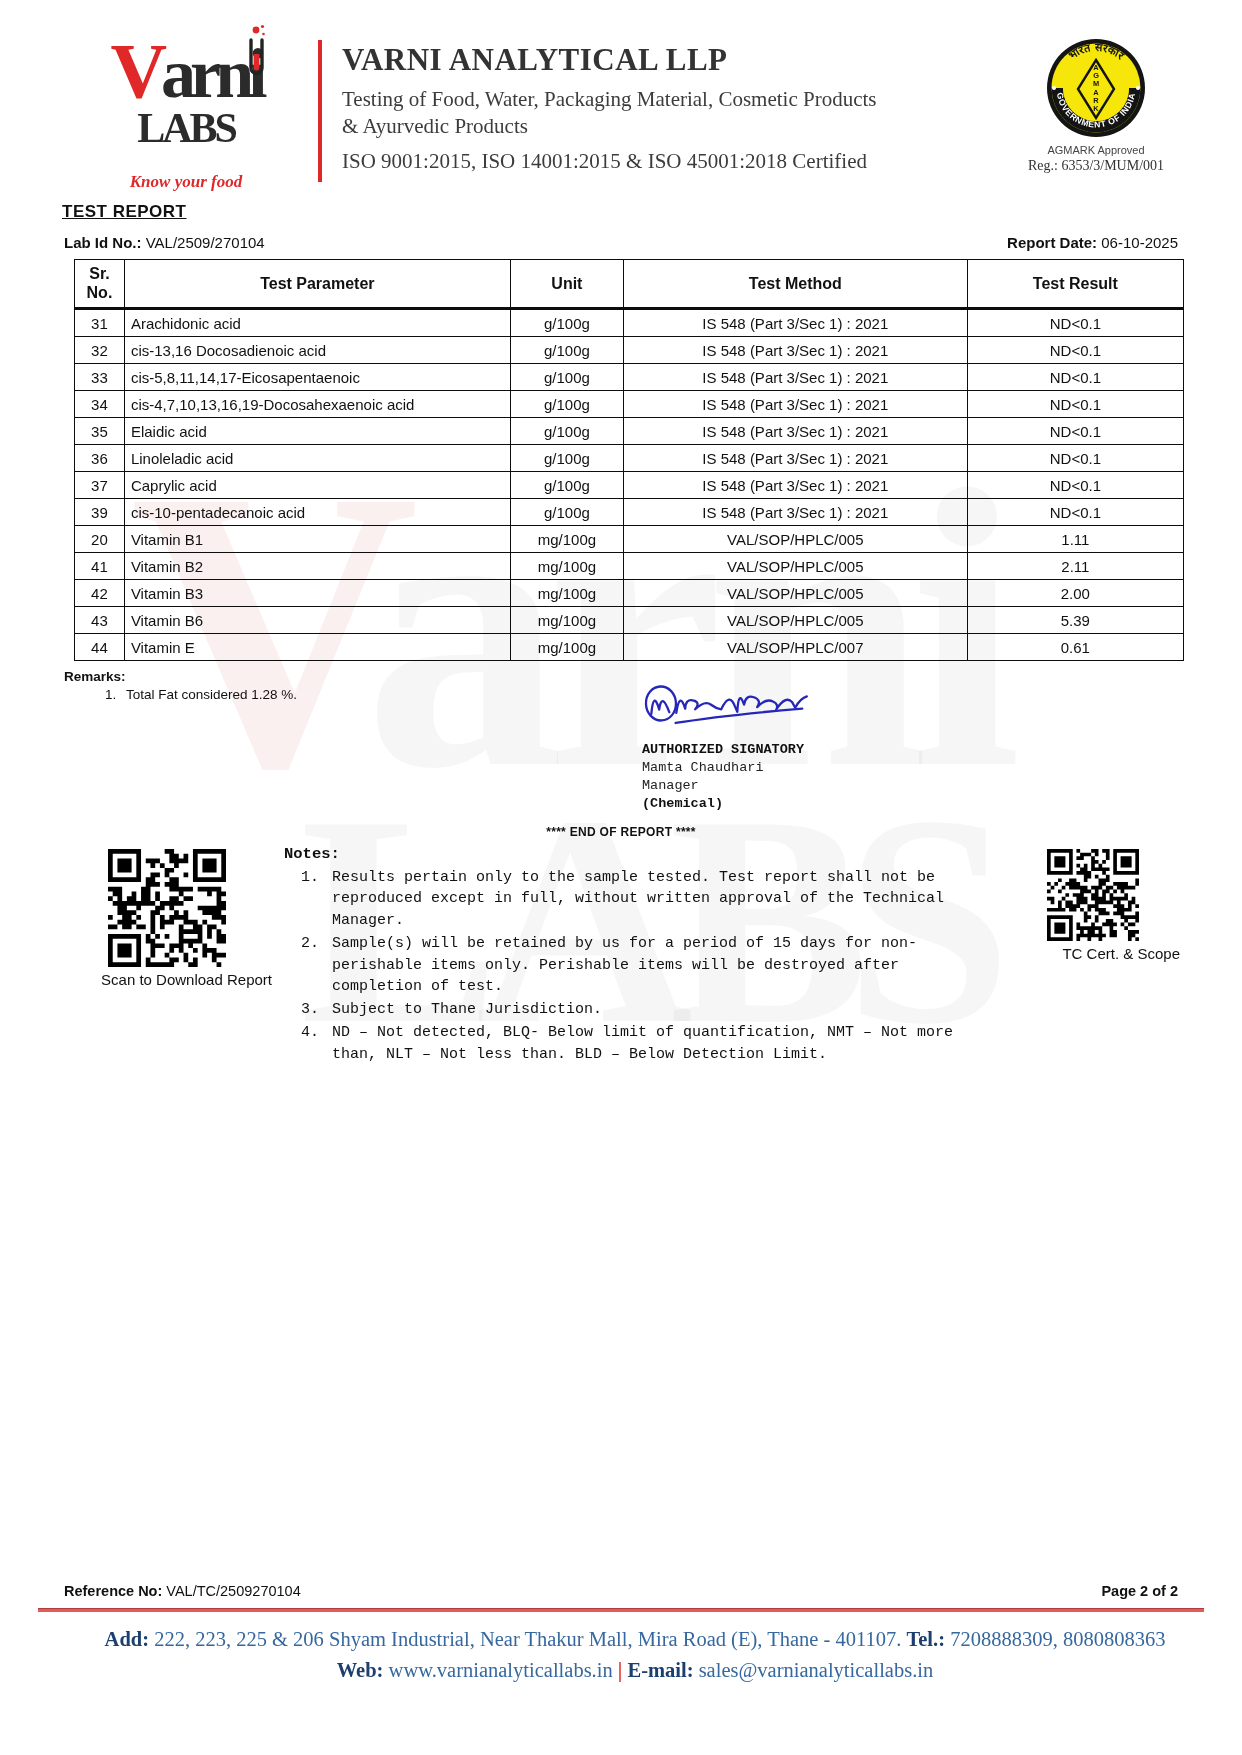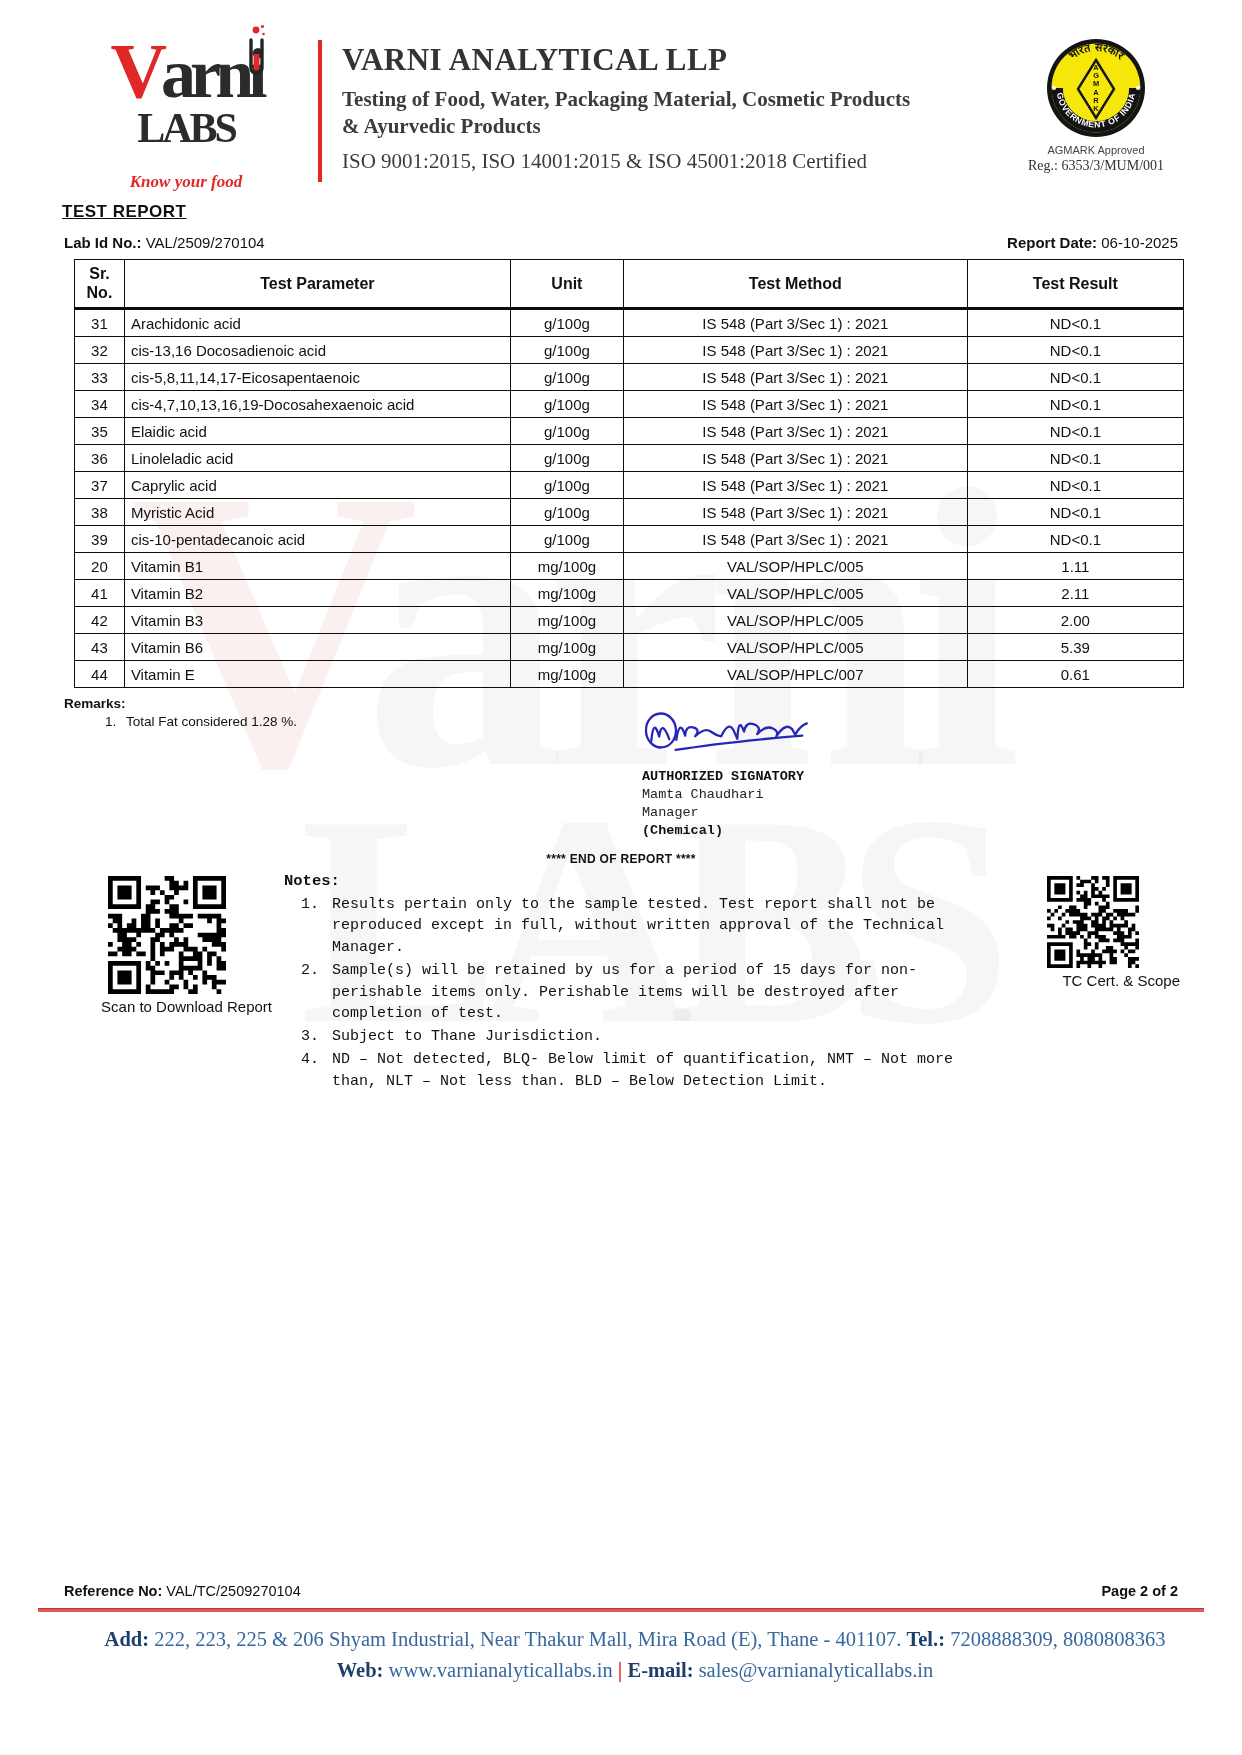--- a/index.html
+++ b/index.html
@@ -31,21 +31,21 @@
     font-weight:bold; font-size:70px; line-height:0.9; letter-spacing:-6px; color:#2b2b2b; white-space:nowrap;}
   .logo-word::first-letter{color:#e12829; font-size:1.12em;}
   .logo-tube{position:absolute; right:-6px; top:-12px;}
   .logo-labs{font-family:"Liberation Serif",serif; font-weight:bold; font-size:42px;
     letter-spacing:-3px; color:#2b2b2b; line-height:0.95; margin-top:2px;}
   .logo-tagline{font-family:"Liberation Serif",serif; font-style:italic; font-weight:bold;
     color:#e12829; font-size:17px; margin-top:24px;}
   .header-divider{width:4px; background:#e12829; height:142px; margin:4px 20px 0 8px; flex:none;}
   .company-block{flex:1; padding-top:6px; font-family:"Liberation Serif",serif;}
   .company-name{font-size:31px; font-weight:bold; color:#333; letter-spacing:0.5px;}
-  .company-sub{font-size:21px; color:#3c3c3c; margin-top:8px; line-height:1.3;font-weight:bold;}
+  .company-sub{font-size:21px; color:#3c3c3c; margin-top:8px; line-height:1.3;}
   .company-iso{font-size:21px; color:#3c3c3c; margin-top:8px;}
   .seal-block{width:168px; flex:none; text-align:center; padding-top:2px;}
   .seal-wrap{position:relative; width:100px; height:100px; margin:0 auto;}
   .seal-approved{font-size:11px; color:#444; margin-top:6px;}
   .seal-reg{font-family:"Liberation Serif",serif; font-size:14px; color:#333; margin-top:2px;}
 
   
   .report-title{text-align:left; font-size:17px; font-weight:bold; letter-spacing:0.5px; margin-top:10px;}
   .report-title span{text-decoration:underline;}
   .meta-row{display:flex; justify-content:space-between; font-size:15px; margin-top:12px; padding:0 2px;}
@@ -240,27 +240,20 @@
           <td class="c-result">ND&lt;0.1</td>
         </tr>
           <tr>
           <td class="c-sr">37</td>
           <td class="c-param">Caprylic acid</td>
           <td class="c-unit">g/100g</td>
           <td class="c-method">IS 548 (Part 3/Sec 1) : 2021</td>
           <td class="c-result">ND&lt;0.1</td>
         </tr>
           <tr>
-          <td class="c-sr">38</td>
-          <td class="c-param">Myristic Acid</td>
-          <td class="c-unit">g/100g</td>
-          <td class="c-method">IS 548 (Part 3/Sec 1) : 2021</td>
-          <td class="c-result">ND&lt;0.1</td>
-        </tr>
-          <tr>
           <td class="c-sr">39</td>
           <td class="c-param">cis-10-pentadecanoic acid</td>
           <td class="c-unit">g/100g</td>
           <td class="c-method">IS 548 (Part 3/Sec 1) : 2021</td>
           <td class="c-result">ND&lt;0.1</td>
         </tr>
           <tr>
           <td class="c-sr">20</td>
           <td class="c-param">Vitamin B1</td>
           <td class="c-unit">mg/100g</td>

